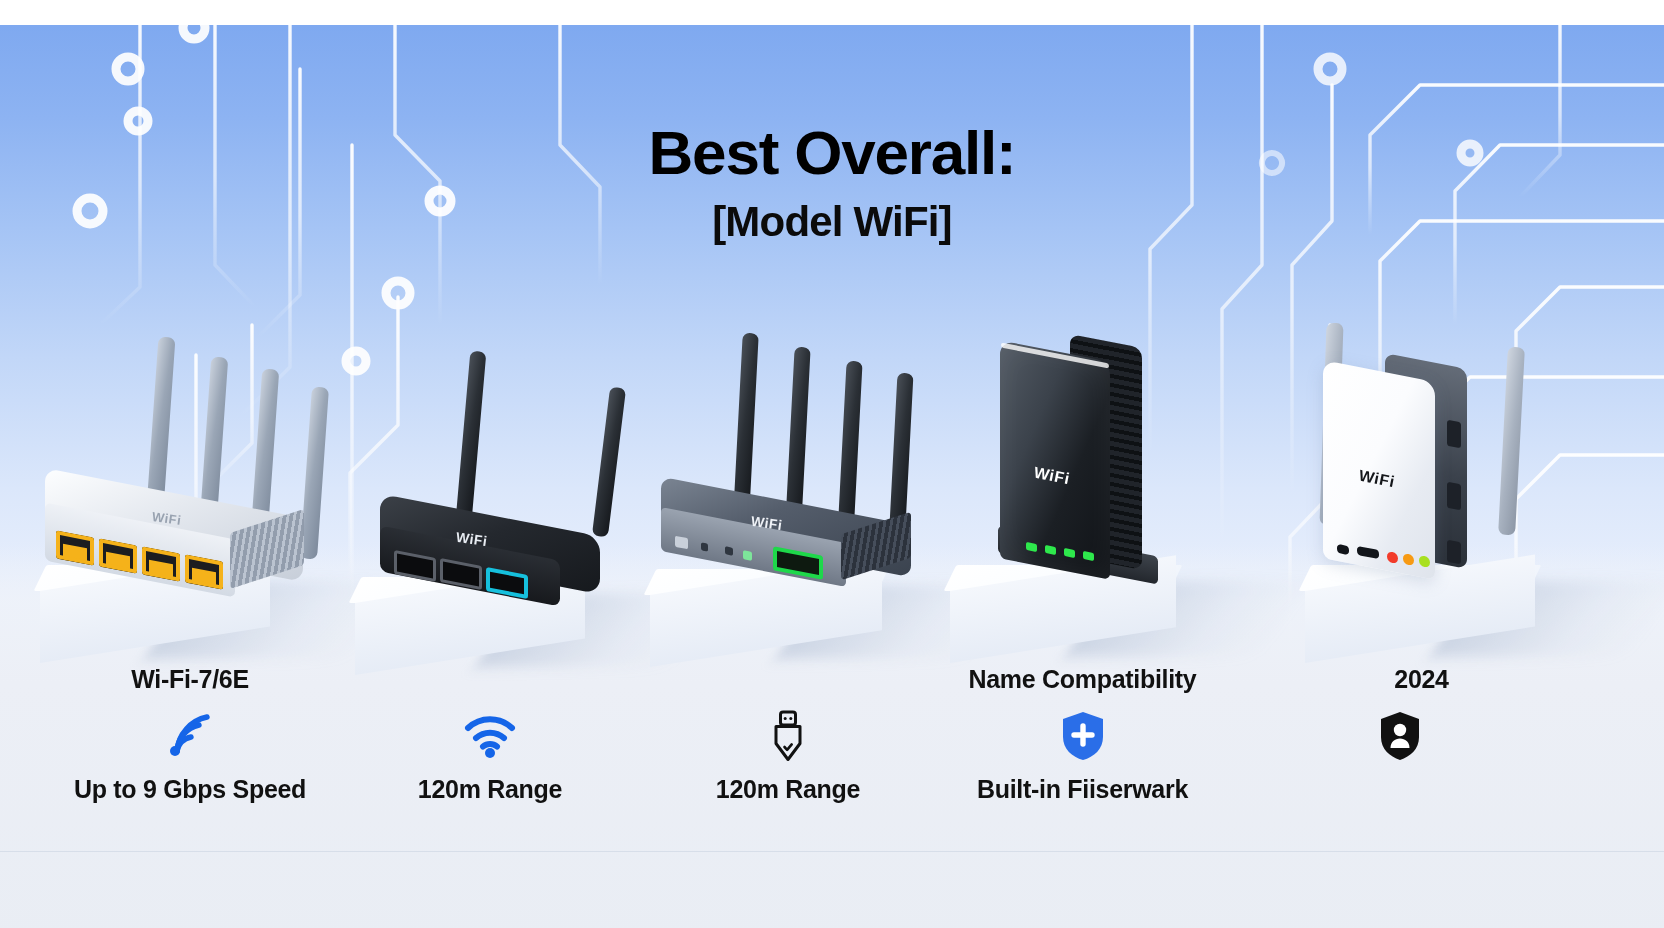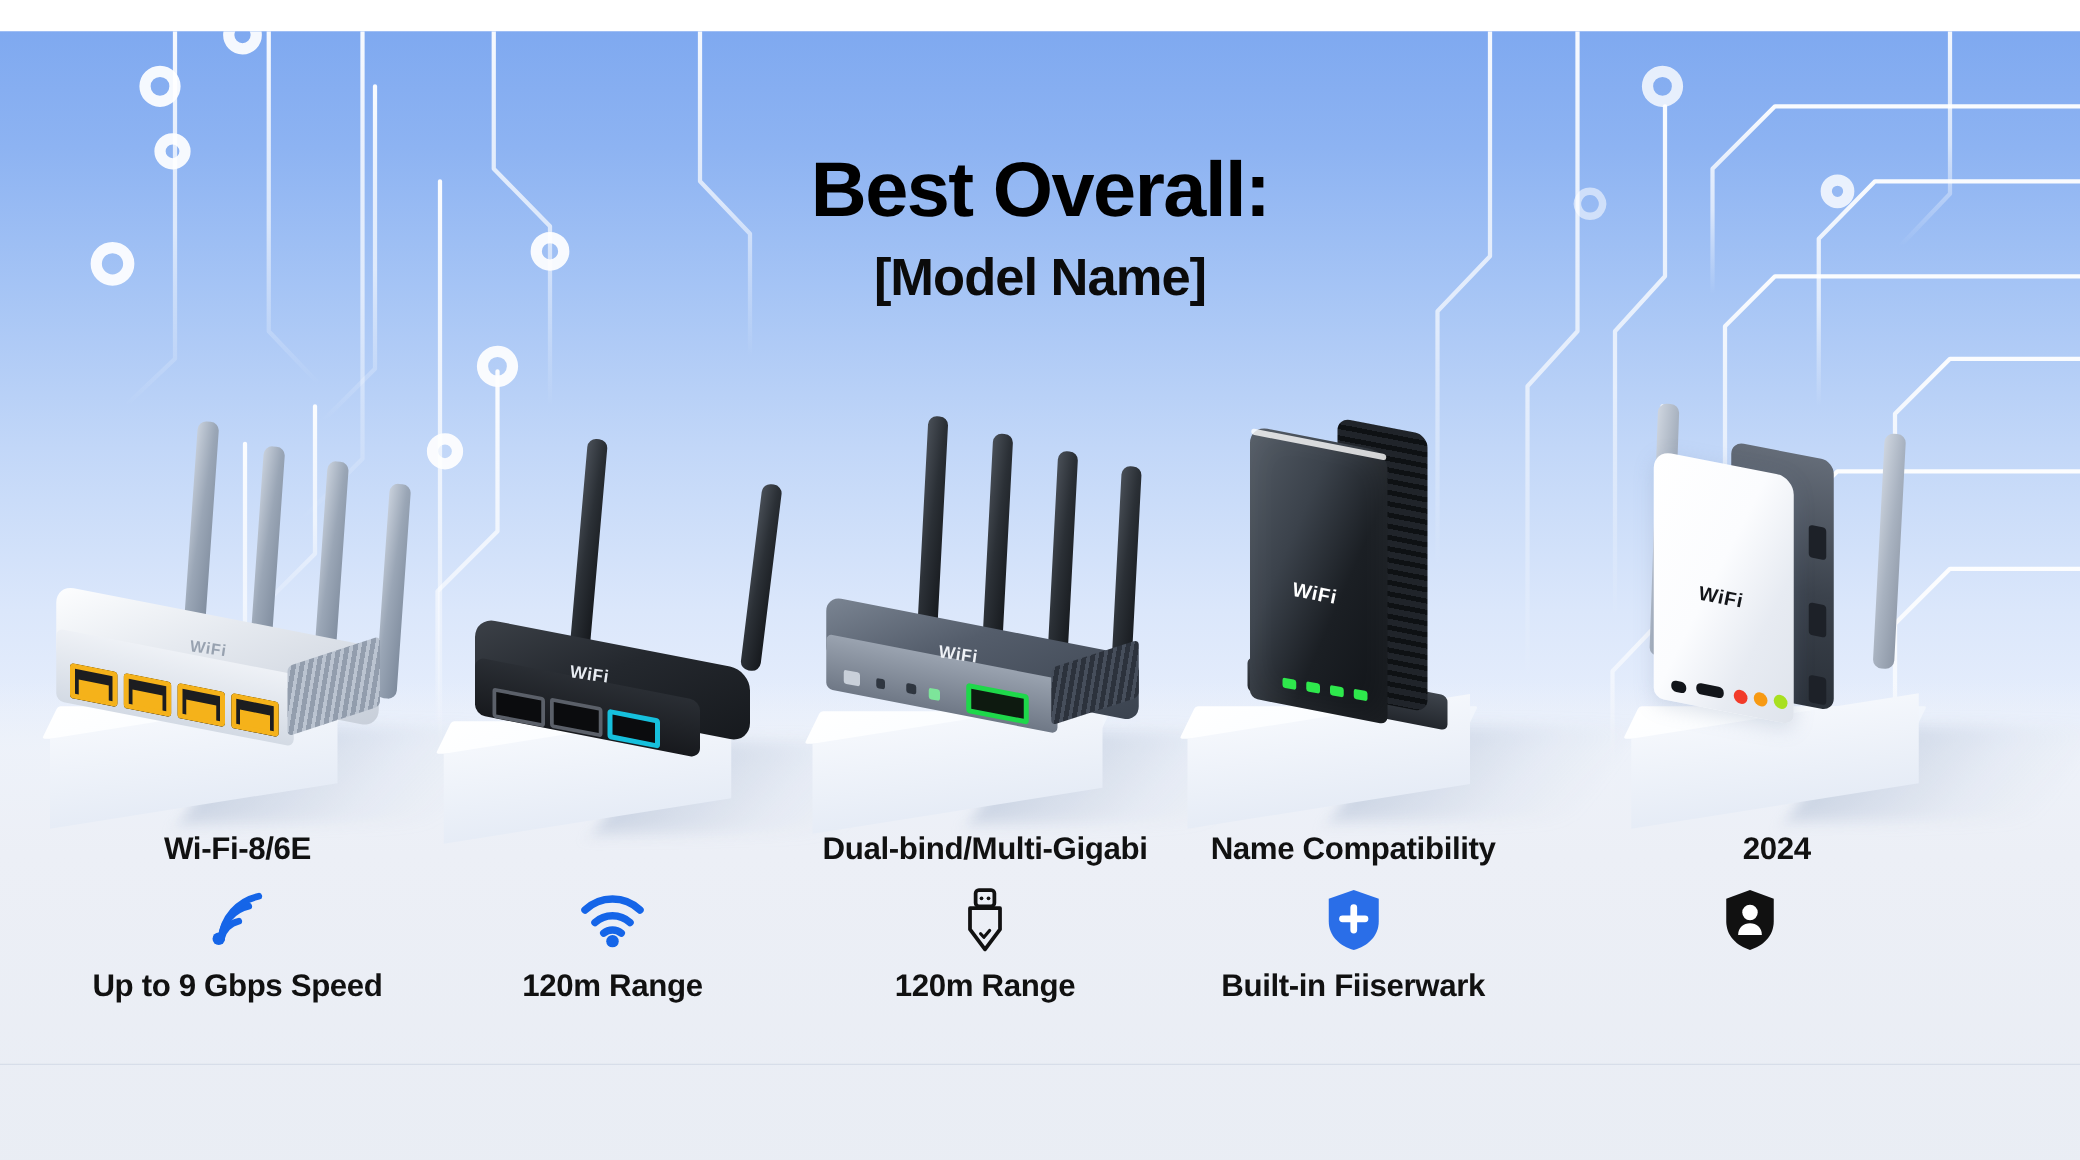--- a/index.html
+++ b/index.html
@@ -174,21 +174,21 @@
         <path d="M1272,128 a10,10 0 1 0 0.01,0"></path>
       </g>
     </svg>
   </div>
 
   <div class="ground"></div>
   <div class="floorline"></div>
 
   <div class="title-wrap">
     <div class="title-main">Best Overall:</div>
-    <div class="title-sub">[Model Name]</div>
+    <div class="title-sub">[Model WiFi]</div>
   </div>
 
   <div class="cols">
 
     <div class="col" style="left:0px; width:380px;">
 
       <div class="ped-shadow" style="left:170px; top:556px; width:210px; height:78px;"></div>
 
       <div class="pedestal" style="left:40px; top:540px; width:230px; height:26px;">
         <div class="ped-top"></div>
@@ -215,21 +215,21 @@
                     transform:skewY(-18deg); border-radius:4px; opacity:0.95;"></div>
 
         <div class="port" style="left:16px;  top:209px; width:38px; height:28px; background:#f5b21a; transform:skewY(11deg); box-shadow:inset 0 0 0 4px #f5b21a, inset 0 5px 0 7px #1c1d20;"></div>
         <div class="port" style="left:59px;  top:217px; width:38px; height:28px; background:#f5b21a; transform:skewY(11deg); box-shadow:inset 0 0 0 4px #f5b21a, inset 0 5px 0 7px #1c1d20;"></div>
         <div class="port" style="left:102px; top:225px; width:38px; height:28px; background:#f5b21a; transform:skewY(11deg); box-shadow:inset 0 0 0 4px #f5b21a, inset 0 5px 0 7px #1c1d20;"></div>
         <div class="port" style="left:145px; top:233px; width:38px; height:28px; background:#f5b21a; transform:skewY(11deg); box-shadow:inset 0 0 0 4px #f5b21a, inset 0 5px 0 7px #1c1d20;"></div>
 
         <div class="wifi-logo" style="left:112px; top:186px; color:#98a2b0; transform:skewY(11deg) rotate(-3deg); font-size:13px;">WiFi</div>
       </div>
 
-      <div class="label-top">Wi-Fi-8/6E</div>
+      <div class="label-top">Wi-Fi-7/6E</div>
       <div class="icon-slot">
         <svg width="52" height="46" viewBox="0 0 52 46">
           <g fill="none" stroke="#1565e8" stroke-width="5.4" stroke-linecap="round">
             <path d="M13,38 a18,18 0 0 1 14,-14"></path>
             <path d="M13,38 a28,28 0 0 1 22,-26"></path>
             <path d="M13,38 a38,38 0 0 1 30,-34"></path>
           </g>
           <circle cx="11" cy="38" r="5" fill="#1565e8"></circle>
         </svg>
       </div>
@@ -299,21 +299,20 @@
 
         <div class="port" style="left:22px; top:212px; width:13px; height:11px; background:#c9d0da; transform:skewY(11deg); border-radius:2px;"></div>
         <div class="port" style="left:48px; top:218px; width:7px; height:8px; background:#2f3640; transform:skewY(11deg); border-radius:2px;"></div>
         <div class="port" style="left:72px; top:222px; width:8px; height:8px; background:#2f3640; transform:skewY(11deg); border-radius:2px;"></div>
         <div class="port" style="left:90px; top:226px; width:9px; height:9px; background:#7de59a; transform:skewY(11deg); border-radius:2px;"></div>
         <div class="port" style="left:120px; top:226px; width:50px; height:24px; background:#0e1a10; border:4px solid #1ed84a; transform:skewY(11deg); border-radius:3px;"></div>
 
         <div class="wifi-logo" style="left:98px; top:190px; color:#eef1f6; transform:skewY(11deg) rotate(-3deg); font-size:14px;">WiFi</div>
       </div>
 
-      <div class="label-top">Dual-bind/Multi-Gigabi</div>
       <div class="icon-slot">
         <svg width="40" height="54" viewBox="0 0 40 54">
           <rect x="12.5" y="3" width="15" height="13" rx="2.6" fill="none" stroke="#111" stroke-width="3"></rect>
           <circle cx="17.2" cy="9.6" r="1.5" fill="#111"></circle>
           <circle cx="22.8" cy="9.6" r="1.5" fill="#111"></circle>
           <path d="M8,17.5 h24 v17 l-12,16 l-12,-16 z" fill="none" stroke="#111" stroke-width="3" stroke-linejoin="round"></path>
           <path d="M16.5,38 l2.6,2.8 l4.6,-5.4" fill="none" stroke="#111" stroke-width="2.6" stroke-linecap="round" stroke-linejoin="round"></path>
         </svg>
       </div>
       <div class="label-bot">120m Range</div>

